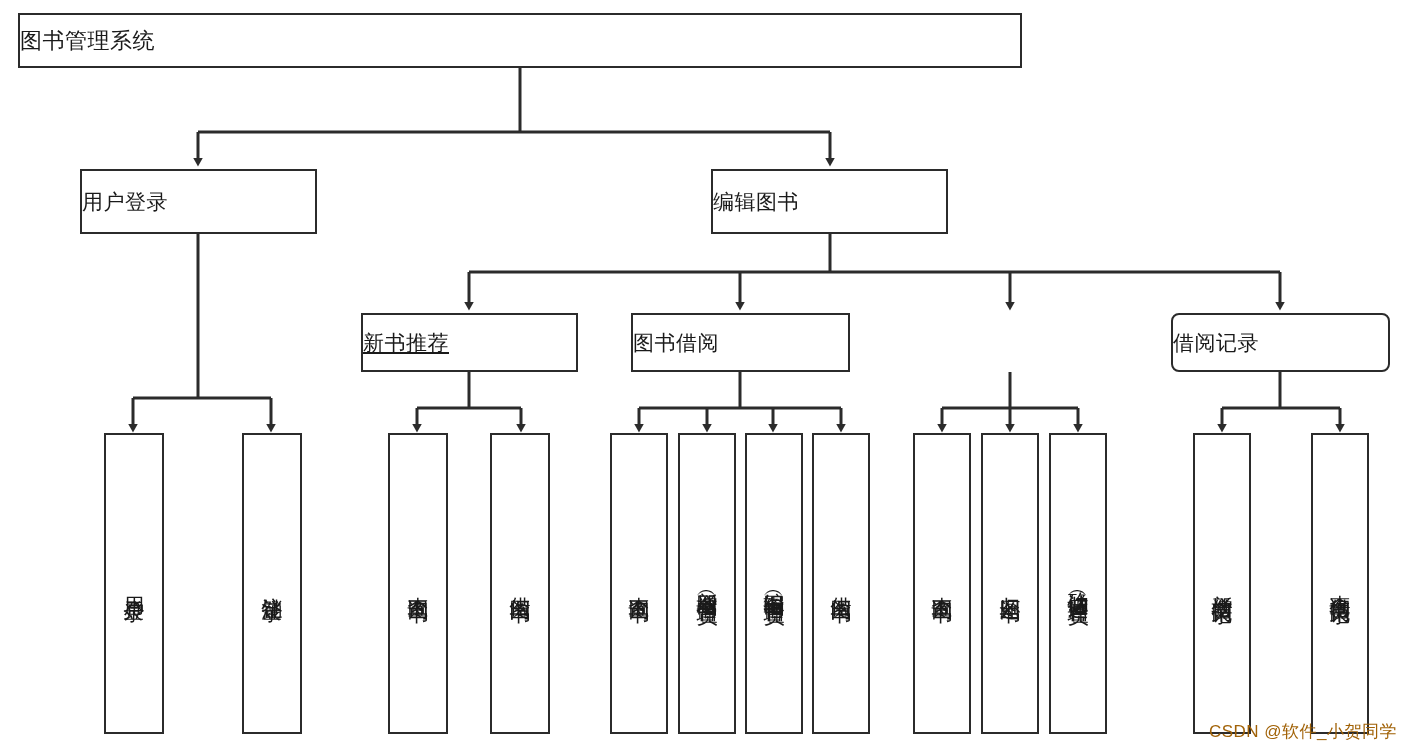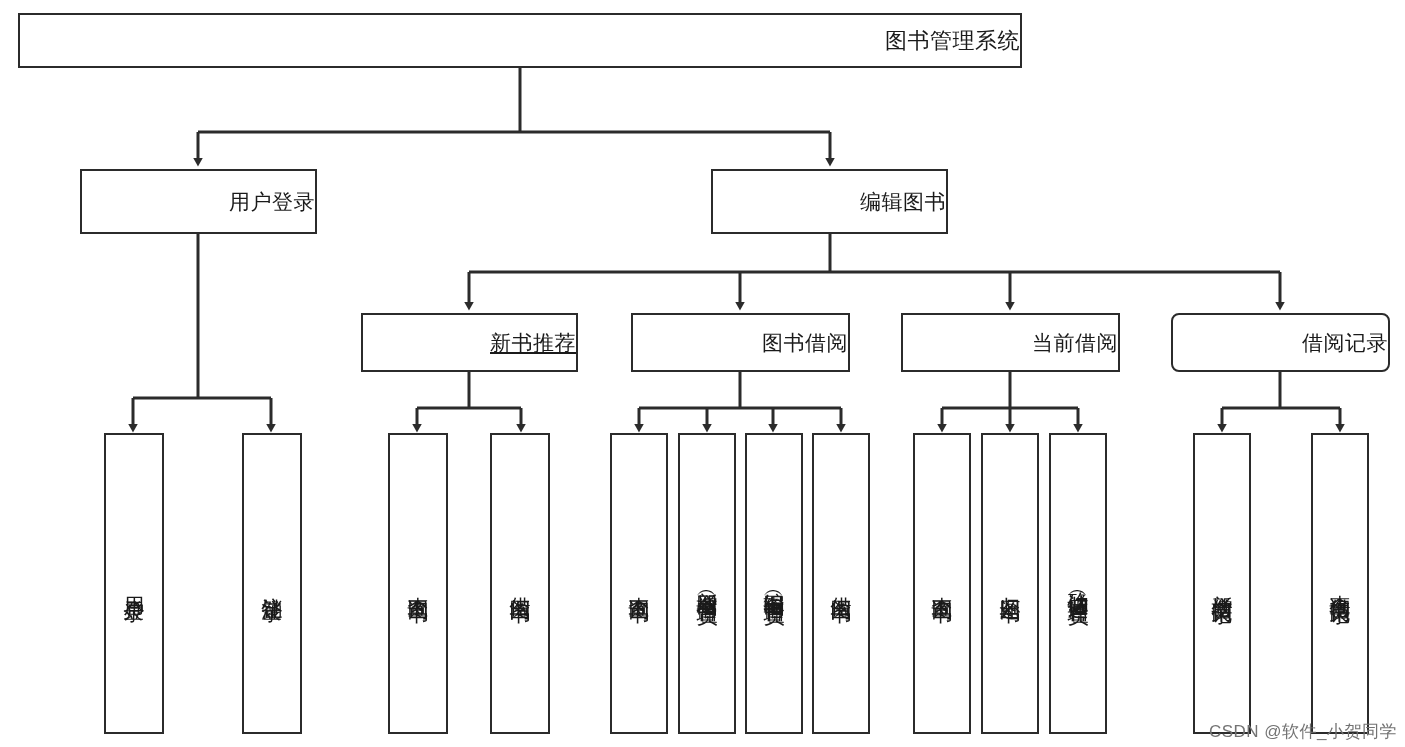--- a/index.html
+++ b/index.html
@@ -24,21 +24,21 @@
     pointer-events:none;
   }
   
   .node{
     position:absolute;
     box-sizing:border-box;
     border:2.5px solid #2b2b2b;
     background:#ffffff;
     display:flex;
     align-items:center;
-    justify-content:flex-end;
+    justify-content:flex-start;
     z-index:2;
   }
   .node .label{
     display:block;
     white-space:nowrap;
     letter-spacing:0.5px;
   }
   
   .node.horiz .label{
     font-size:21px;
@@ -59,21 +59,21 @@
     letter-spacing:2px;
     white-space:normal;
     max-height:100%;
   }
   
   #watermark{
     position:absolute;
     right:8px;
     bottom:4px;
     font-size:17px;
-    color:#737373;
+    color:#a16207;
     letter-spacing:0.5px;
     z-index:5;
     white-space:nowrap;
     font-family:"Liberation Sans","DejaVu Sans",sans-serif;
   }
 </style>
 </head>
 <body>
 
 <div id="canvas">
@@ -144,23 +144,20 @@
   </div>
 
   <div class="node horiz" style="left:361px; top:313px; width:217px; height:59px;text-decoration:underline;">
     <span class="label">新书推荐</span>
   </div>
 
   <div class="node horiz" style="left:631px; top:313px; width:219px; height:59px;">
     <span class="label">图书借阅</span>
   </div>
 
-  <div class="node horiz" style="left:901px; top:313px; width:219px; height:59px;">
-    <span class="label">当前借阅</span>
-  </div>
 
   <div class="node horiz" style="left:1171px; top:313px; width:219px; height:59px;border-radius:8px;">
     <span class="label">借阅记录</span>
   </div>
 
   <div class="node vert" style="left:104px; top:433px; width:60px; height:301px;">
     <span class="label">用户登录</span>
   </div>
   <div class="node vert" style="left:242px; top:433px; width:60px; height:301px;">
     <span class="label">注销登录</span>

